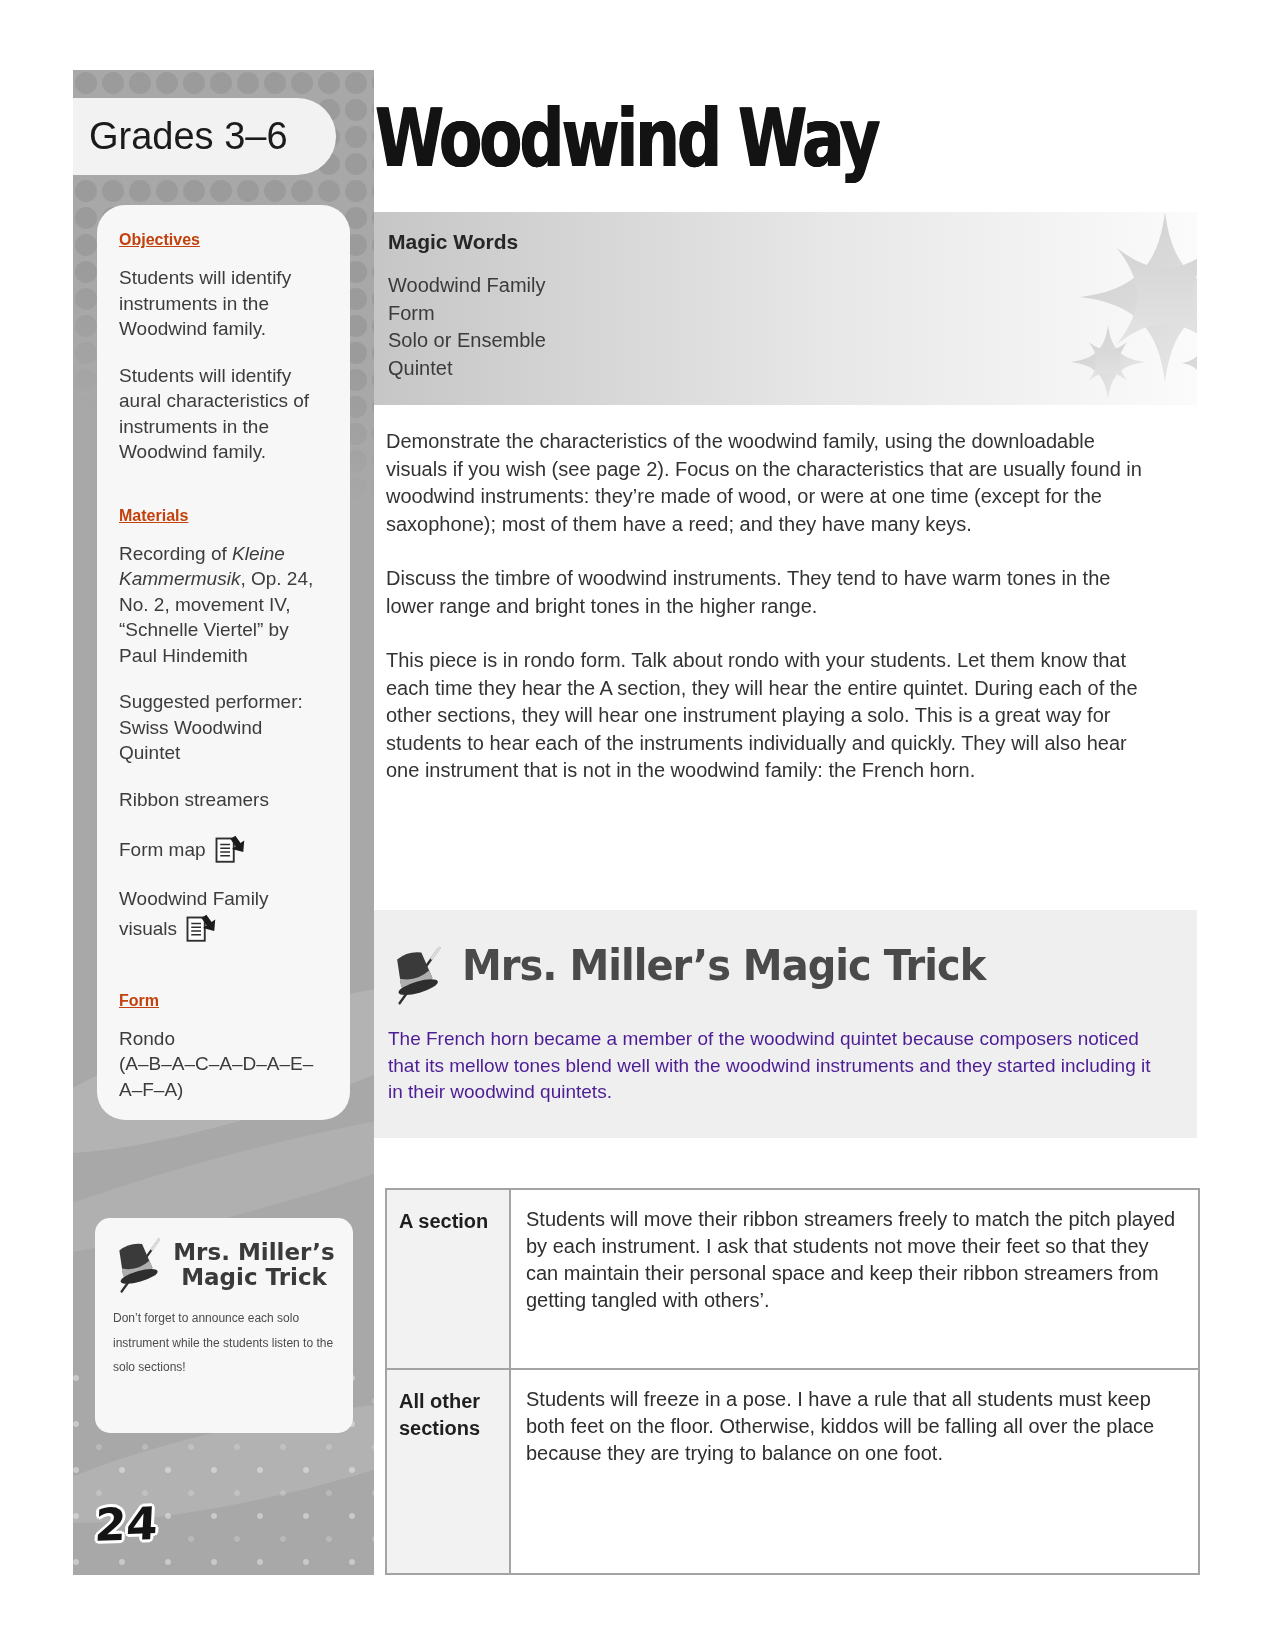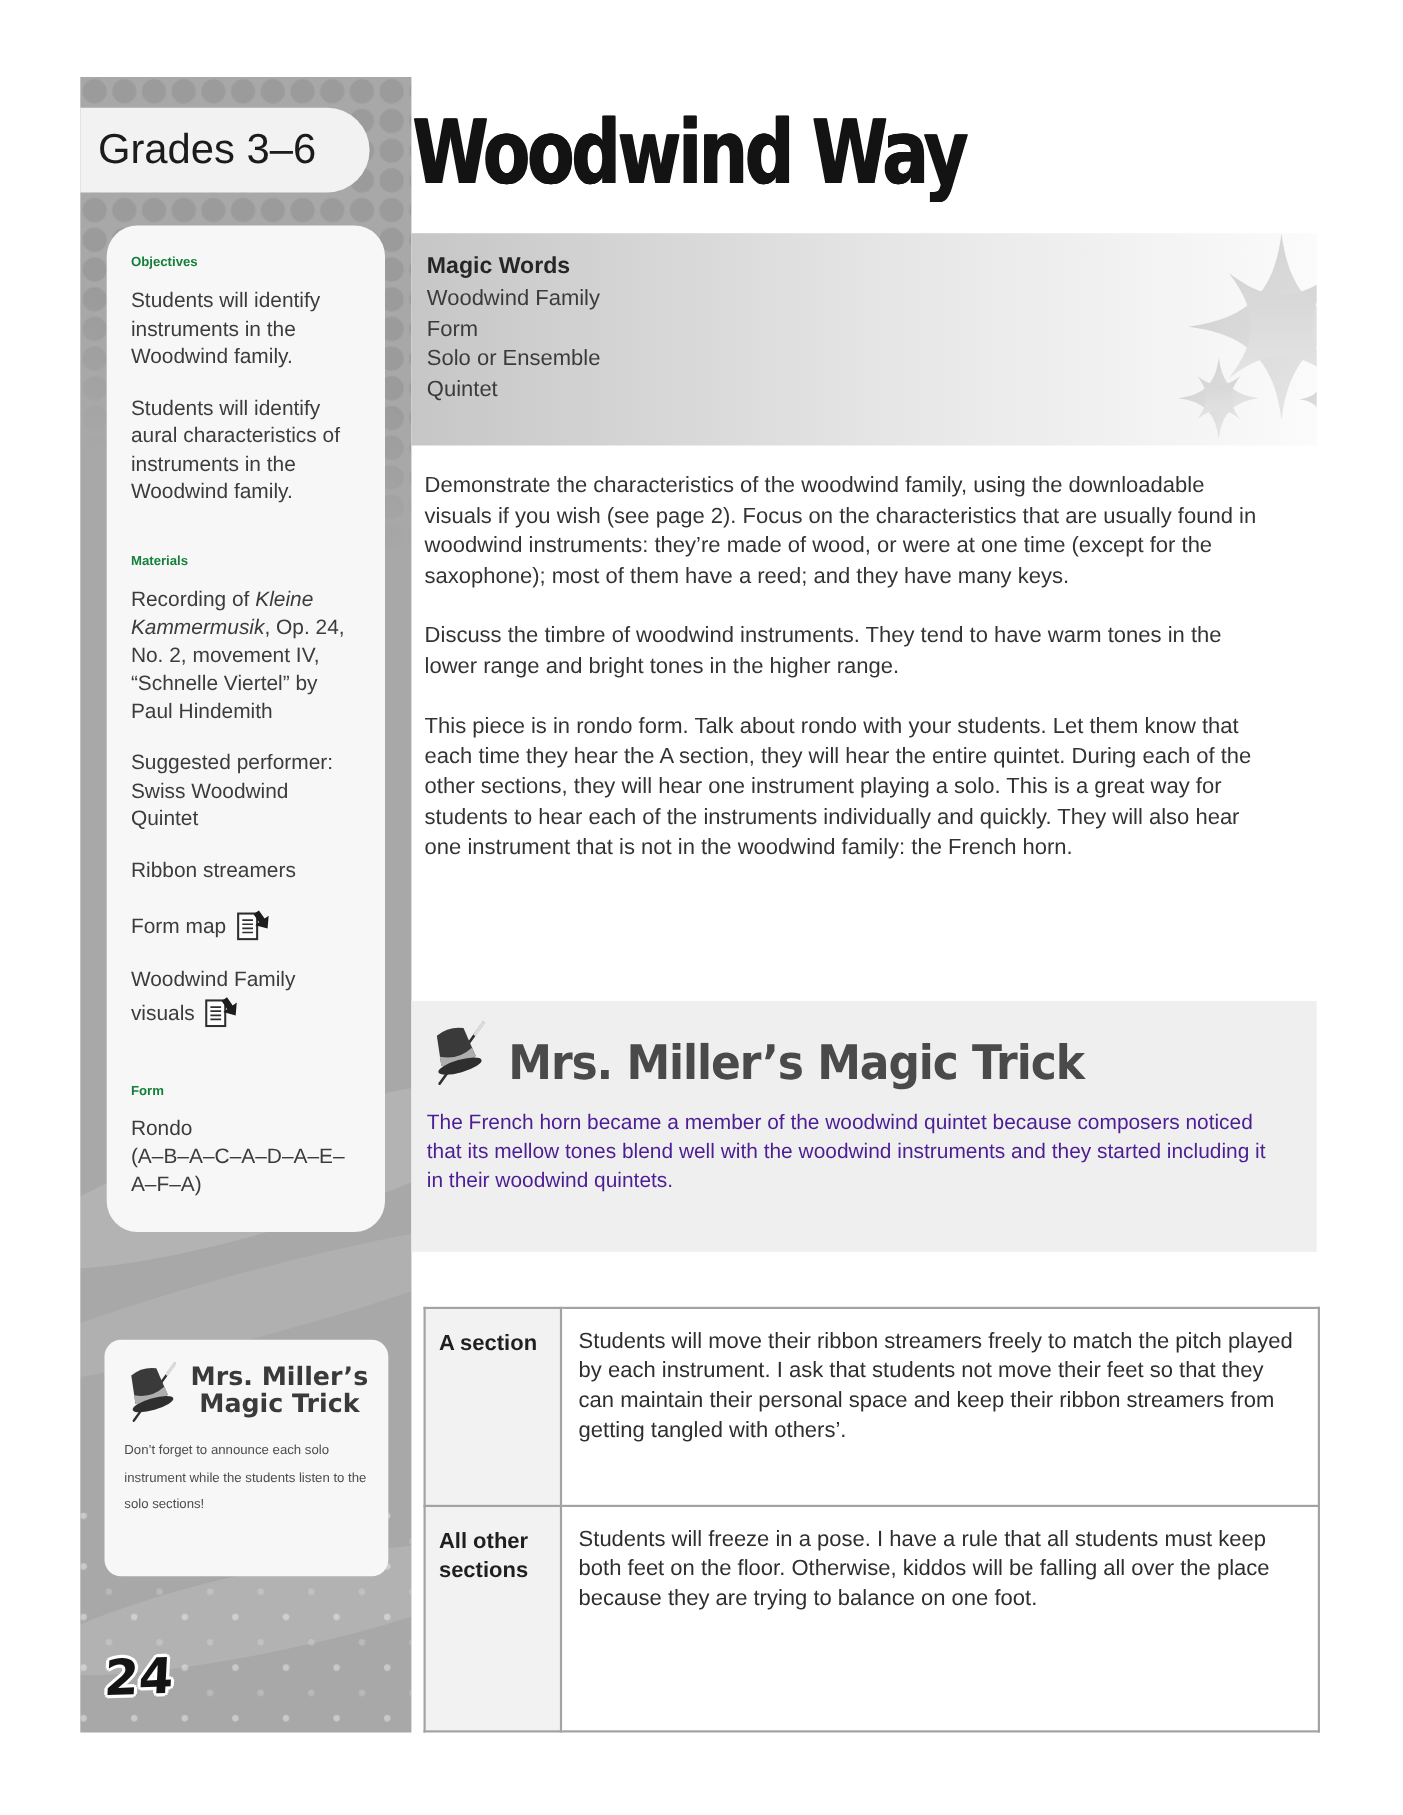--- a/index.html
+++ b/index.html
@@ -37,21 +37,21 @@
     position:absolute; left:73px; top:98px; width:263px; height:77px;
     background:#f2f2f2; border-radius:0 40px 40px 0;
     display:flex; align-items:center; padding-left:16px; box-sizing:border-box;
     font-size:38px; font-weight:normal; color:#1b1b1b;
   }
 
   .side-panel {
     position:absolute; background:#f7f7f7; border-radius:28px; box-sizing:border-box;
   }
   .panel-main { left:97px; top:205px; width:253px; height:915px; padding:26px 22px 0 22px; overflow:hidden; }
-  .panel-main h4 { margin:0 0 16px 0; font-size:12px; color:#15803d; }
+  .panel-main h4 { margin:0 0 16px 0; font-size:16px; color:#c2410c;text-decoration:underline; }
   .panel-main h4.gap1 { margin-top:42px; }
   .panel-main h4.gap2 { margin-top:48px; }
   .panel-main p { margin:0 0 21px 0; font-size:19px; line-height:25.5px; color:#3c3c3c; }
   .doc-icon { display:inline-block; vertical-align:-9px; margin-left:9px; }
 
   .panel-note { left:95px; top:1218px; width:258px; height:215px; padding:16px 14px 0 12px;border-radius:15px; }
   .note-head { display:flex; align-items:center; }
   .note-title { flex:1; text-align:center; }
   .fun {
     font-family:"DejaVu Sans", sans-serif; font-weight:bold; color:#3f3f3f;
@@ -75,35 +75,35 @@
     letter-spacing:-3px; transform:scale(0.95,1.22); transform-origin:left top;
     text-shadow:0.6px 0 #131313, -0.6px 0 #131313;
     white-space:nowrap;
   }
 
   .magic-words {
     position:absolute; left:374px; top:212px; width:823px; height:193px;
     background:linear-gradient(90deg, #c6c6c6 0%, #e7e7e7 55%, #fbfbfb 100%);
     overflow:hidden; box-sizing:border-box; padding:18px 0 0 14px;
   }
-  .magic-words h3 { margin:0 0 4px 0; font-size:21px; color:#262626; }
+  .magic-words h3 { margin:0 0 18px 0; font-size:21px; color:#262626; }
   .magic-words .word { font-size:20px; line-height:27.5px; color:#3b3b3b; }
   .sparkle { position:absolute; }
   .sp1 { right:-53px; top:0; width:170px; height:170px; }
   .sp2 { right:52px;  top:113px; width:74px; height:74px; }
   .sp3 { right:-26px; top:130px; width:42px; height:42px; }
 
   .body-copy { position:absolute; left:386px; top:428px; width:762px; }
   .body-copy p { margin:0 0 27px 0; font-size:20px; line-height:27.5px; color:#333333; }
 
   .magic-box {
     position:absolute; left:374px; top:910px; width:823px; height:228px;
     background:#f0efef; box-sizing:border-box;
   }
-  .mt-row { display:flex; align-items:flex-end; padding:14px 0 0 10px; }
+  .mt-row { display:flex; align-items:flex-start; padding:32px 0 0 10px; }
   .mt-row .fun.big {
     font-size:40px; color:#4a4a4a; letter-spacing:-1px; margin-left:12px;
     transform:scaleY(1.08); transform-origin:left center; white-space:nowrap;
   }
   .magic-box .mt-body { margin:18px 36px 0 14px; font-size:19px; line-height:26.5px; color:#4c1d95; }
 
   table.activity {
     position:absolute; left:385px; top:1188px; width:815px;
     border-collapse:collapse; table-layout:fixed;
   }

